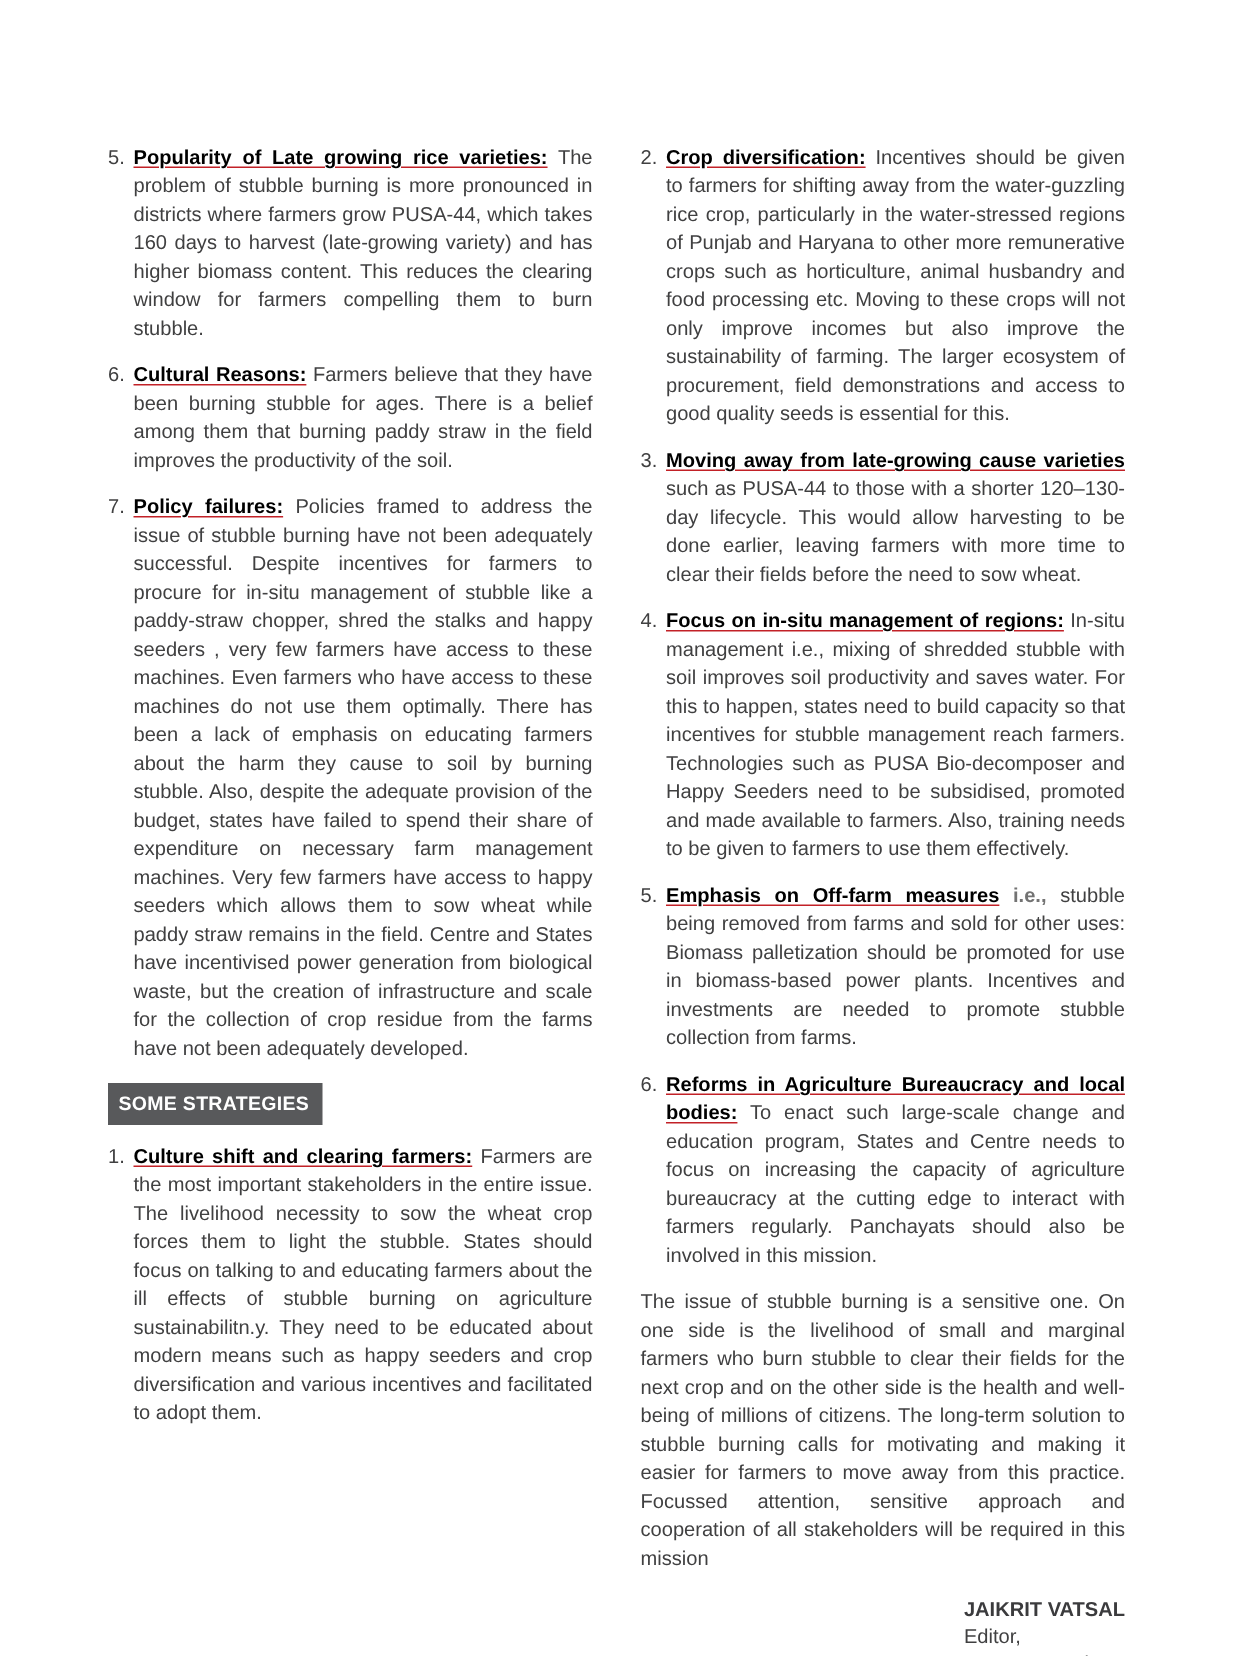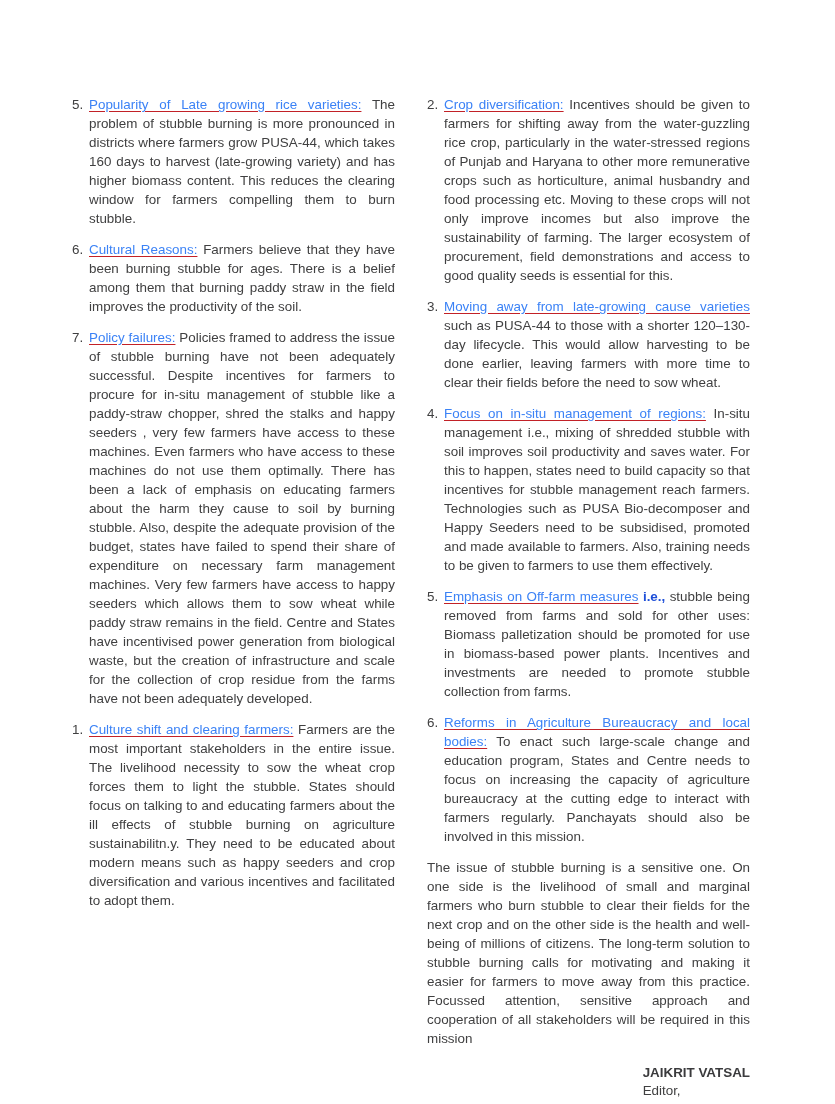--- a/index.html
+++ b/index.html
@@ -20,27 +20,27 @@
     width: 323px;
     flex: 0 0 323px;
     font-size: 13.4px;
     line-height: 19px;
     text-align: justify;
   }
   .list-item { display: flex; margin: 0 0 12px 0; }
   .num { flex: 0 0 17px; text-align: left; }
   .item-body { flex: 1; }
   .hd {
-    color: #3b82f6;
-    font-weight: normal;
+    color: #000000;
+    font-weight: bold;
     text-decoration: underline;
     text-decoration-color: #c22127;
     text-underline-offset: 2px;
   }
-  .hd-after { color: #1d4ed8; font-weight: bold; }
+  .hd-after { color: #737373; font-weight: bold; }
   .para { margin: 0 0 12px 0; }
   .section-tag {
     display: inline-block;
     background: #58595b;
     color: #ffffff;
     font-weight: bold;
     font-size: 13px;
     letter-spacing: 0.2px;
     padding: 4px 9px 5px 7px;
     margin: 2px 0 11px 0;
@@ -79,20 +79,21 @@
 
     <div class="list-item">
       <span class="num">7.</span>
       <div class="item-body">
         <span class="hd">Policy failures:</span>
         <span>Policies framed to address the issue of stubble burning have not been adequately successful. Despite incentives for farmers to procure for in-situ management of stubble like a paddy-straw chopper, shred the stalks and happy seeders , very few farmers have access to these machines. Even farmers who have access to these machines do not use them optimally. There has been a lack of emphasis on educating farmers about the harm they cause to soil by burning stubble. Also, despite the adequate provision of the budget, states have failed to spend their share of expenditure on necessary farm management machines. Very few farmers have access to happy seeders which allows them to sow wheat while paddy straw remains in the field. Centre and States have incentivised power generation from biological waste, but the creation of infrastructure and scale for the collection of crop residue from the farms have not been adequately developed.</span>
       </div>
     </div>
 
 
+    <div class="section-tag">SOME STRATEGIES</div>
 
     <div class="list-item">
       <span class="num">1.</span>
       <div class="item-body">
         <span class="hd">Culture shift and clearing farmers:</span>
         <span>Farmers are the most important stakeholders in the entire issue. The livelihood necessity to sow the wheat crop forces them to light the stubble. States should focus on talking to and educating farmers about the ill effects of stubble burning on agriculture sustainabilitn.y. They need to be educated about modern means such as happy seeders and crop diversification and various incentives and facilitated to adopt them.</span>
       </div>
     </div>
 
   </div>

